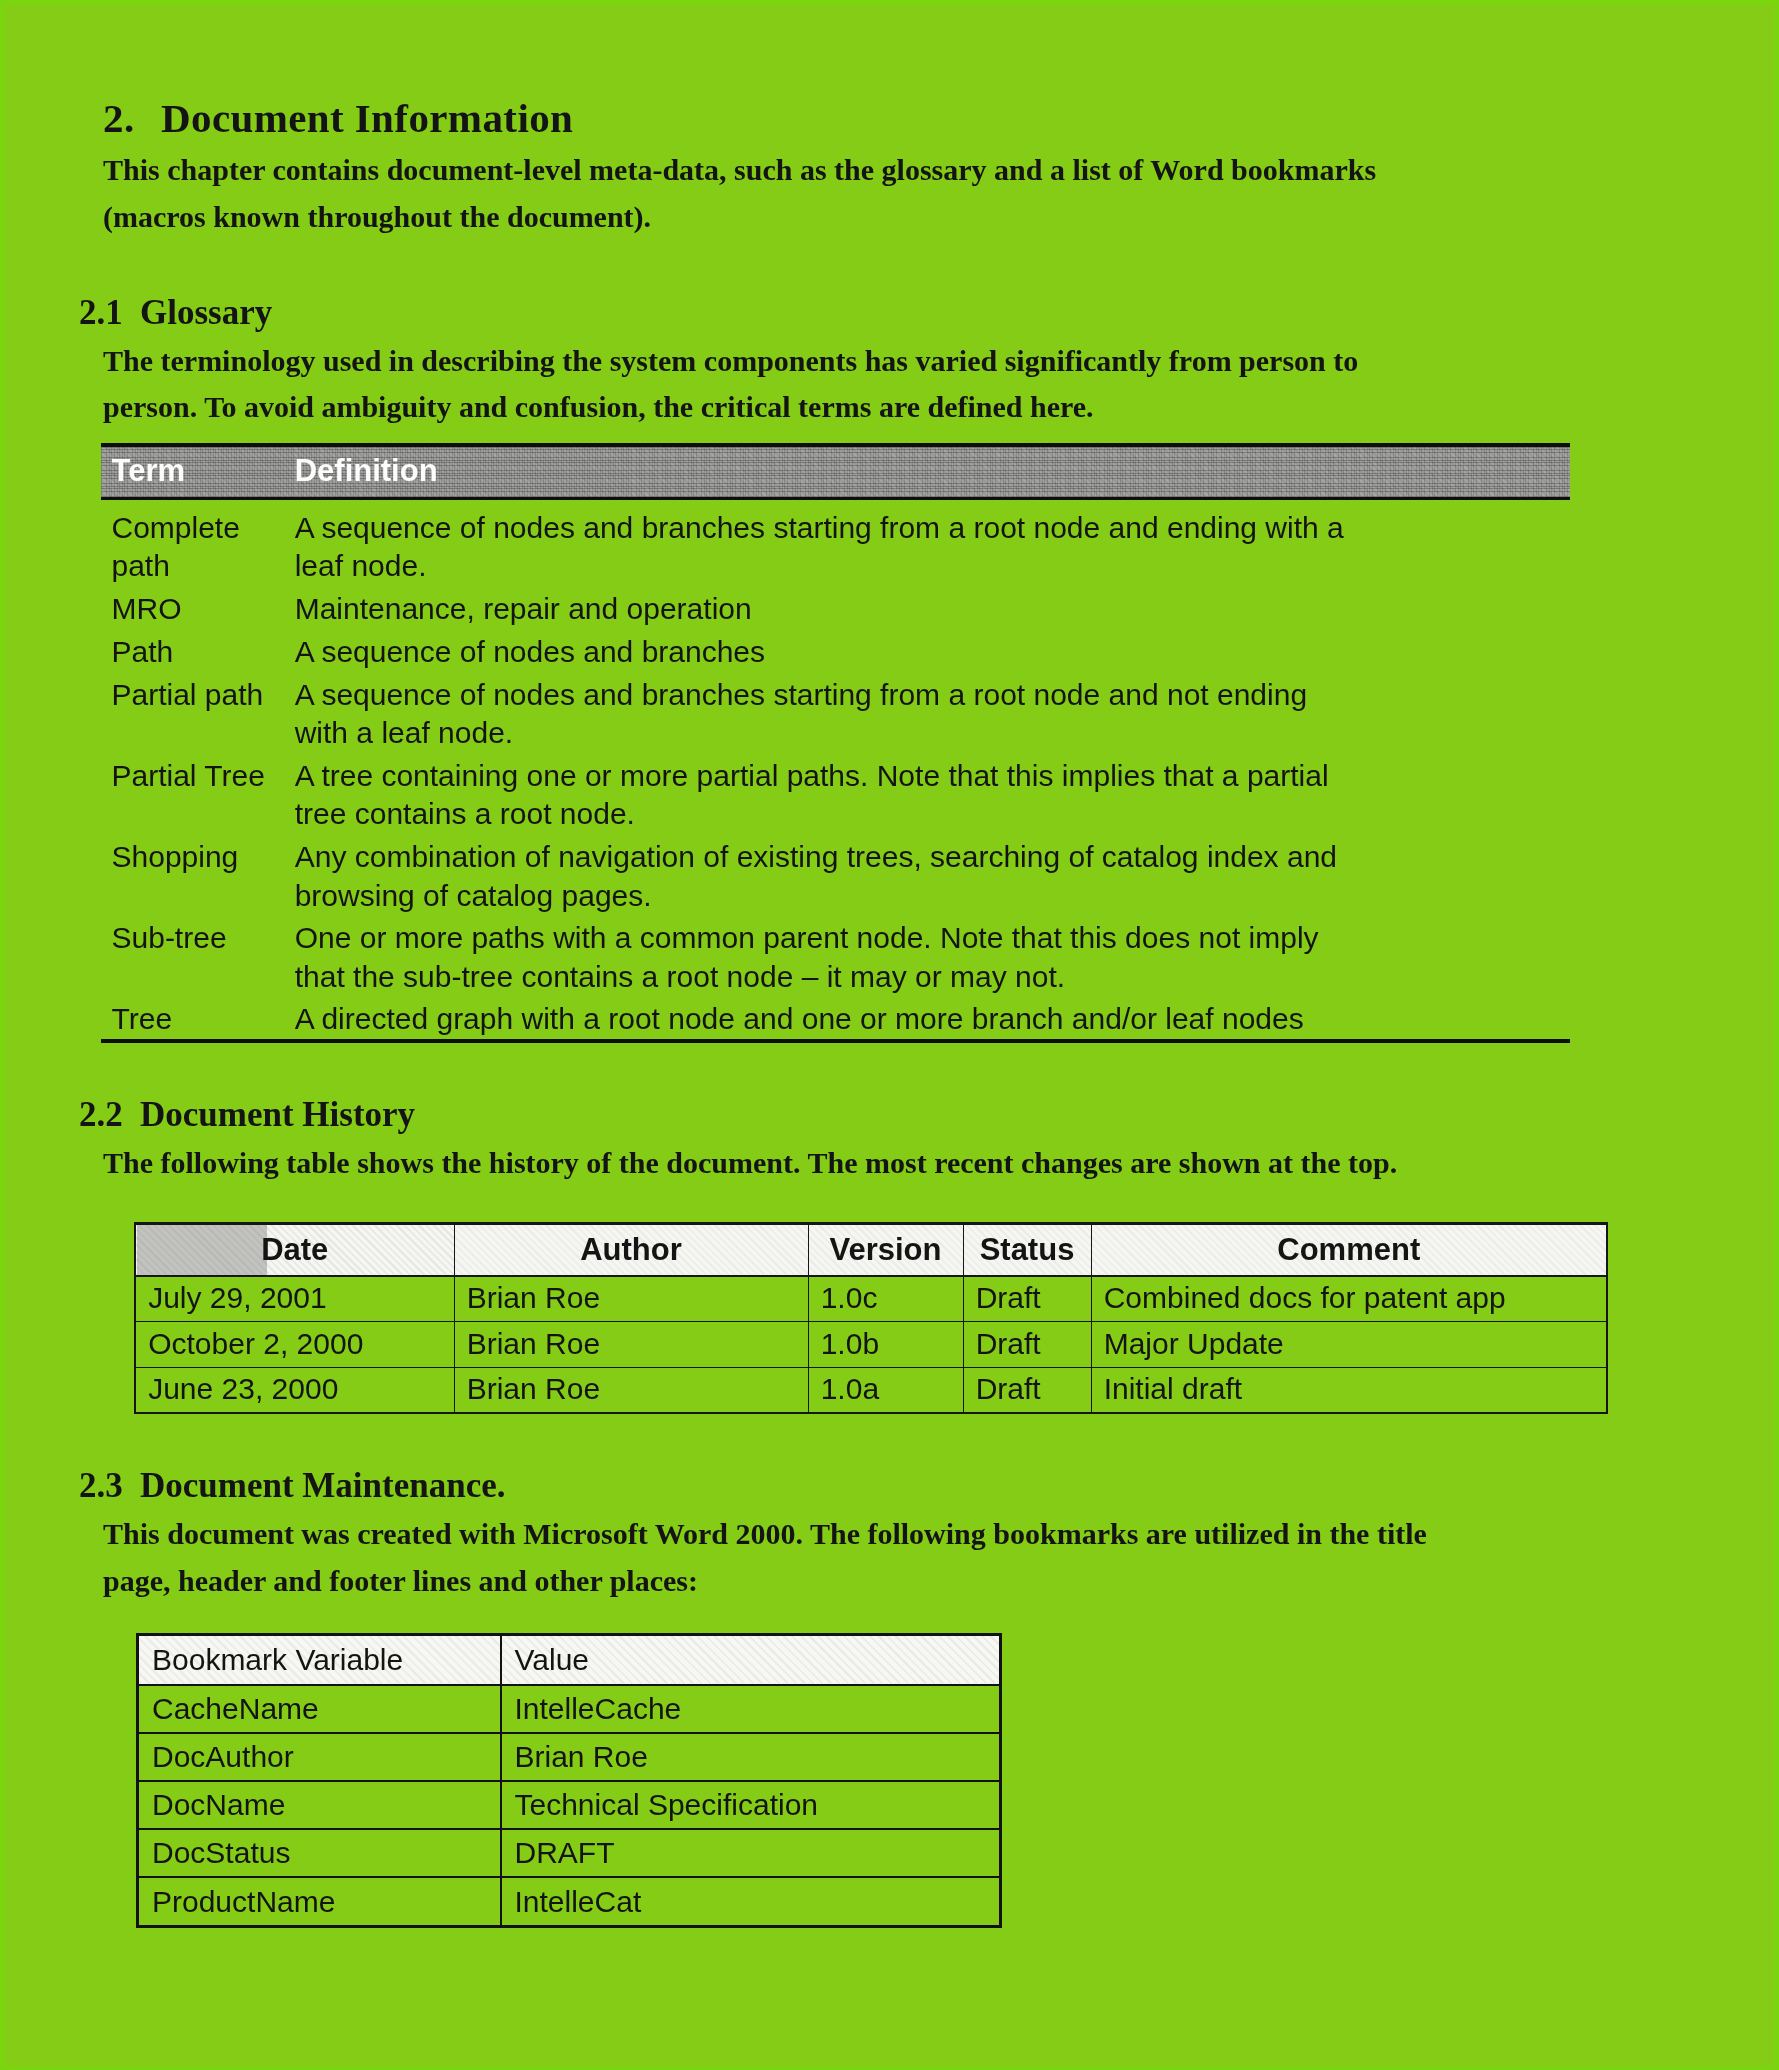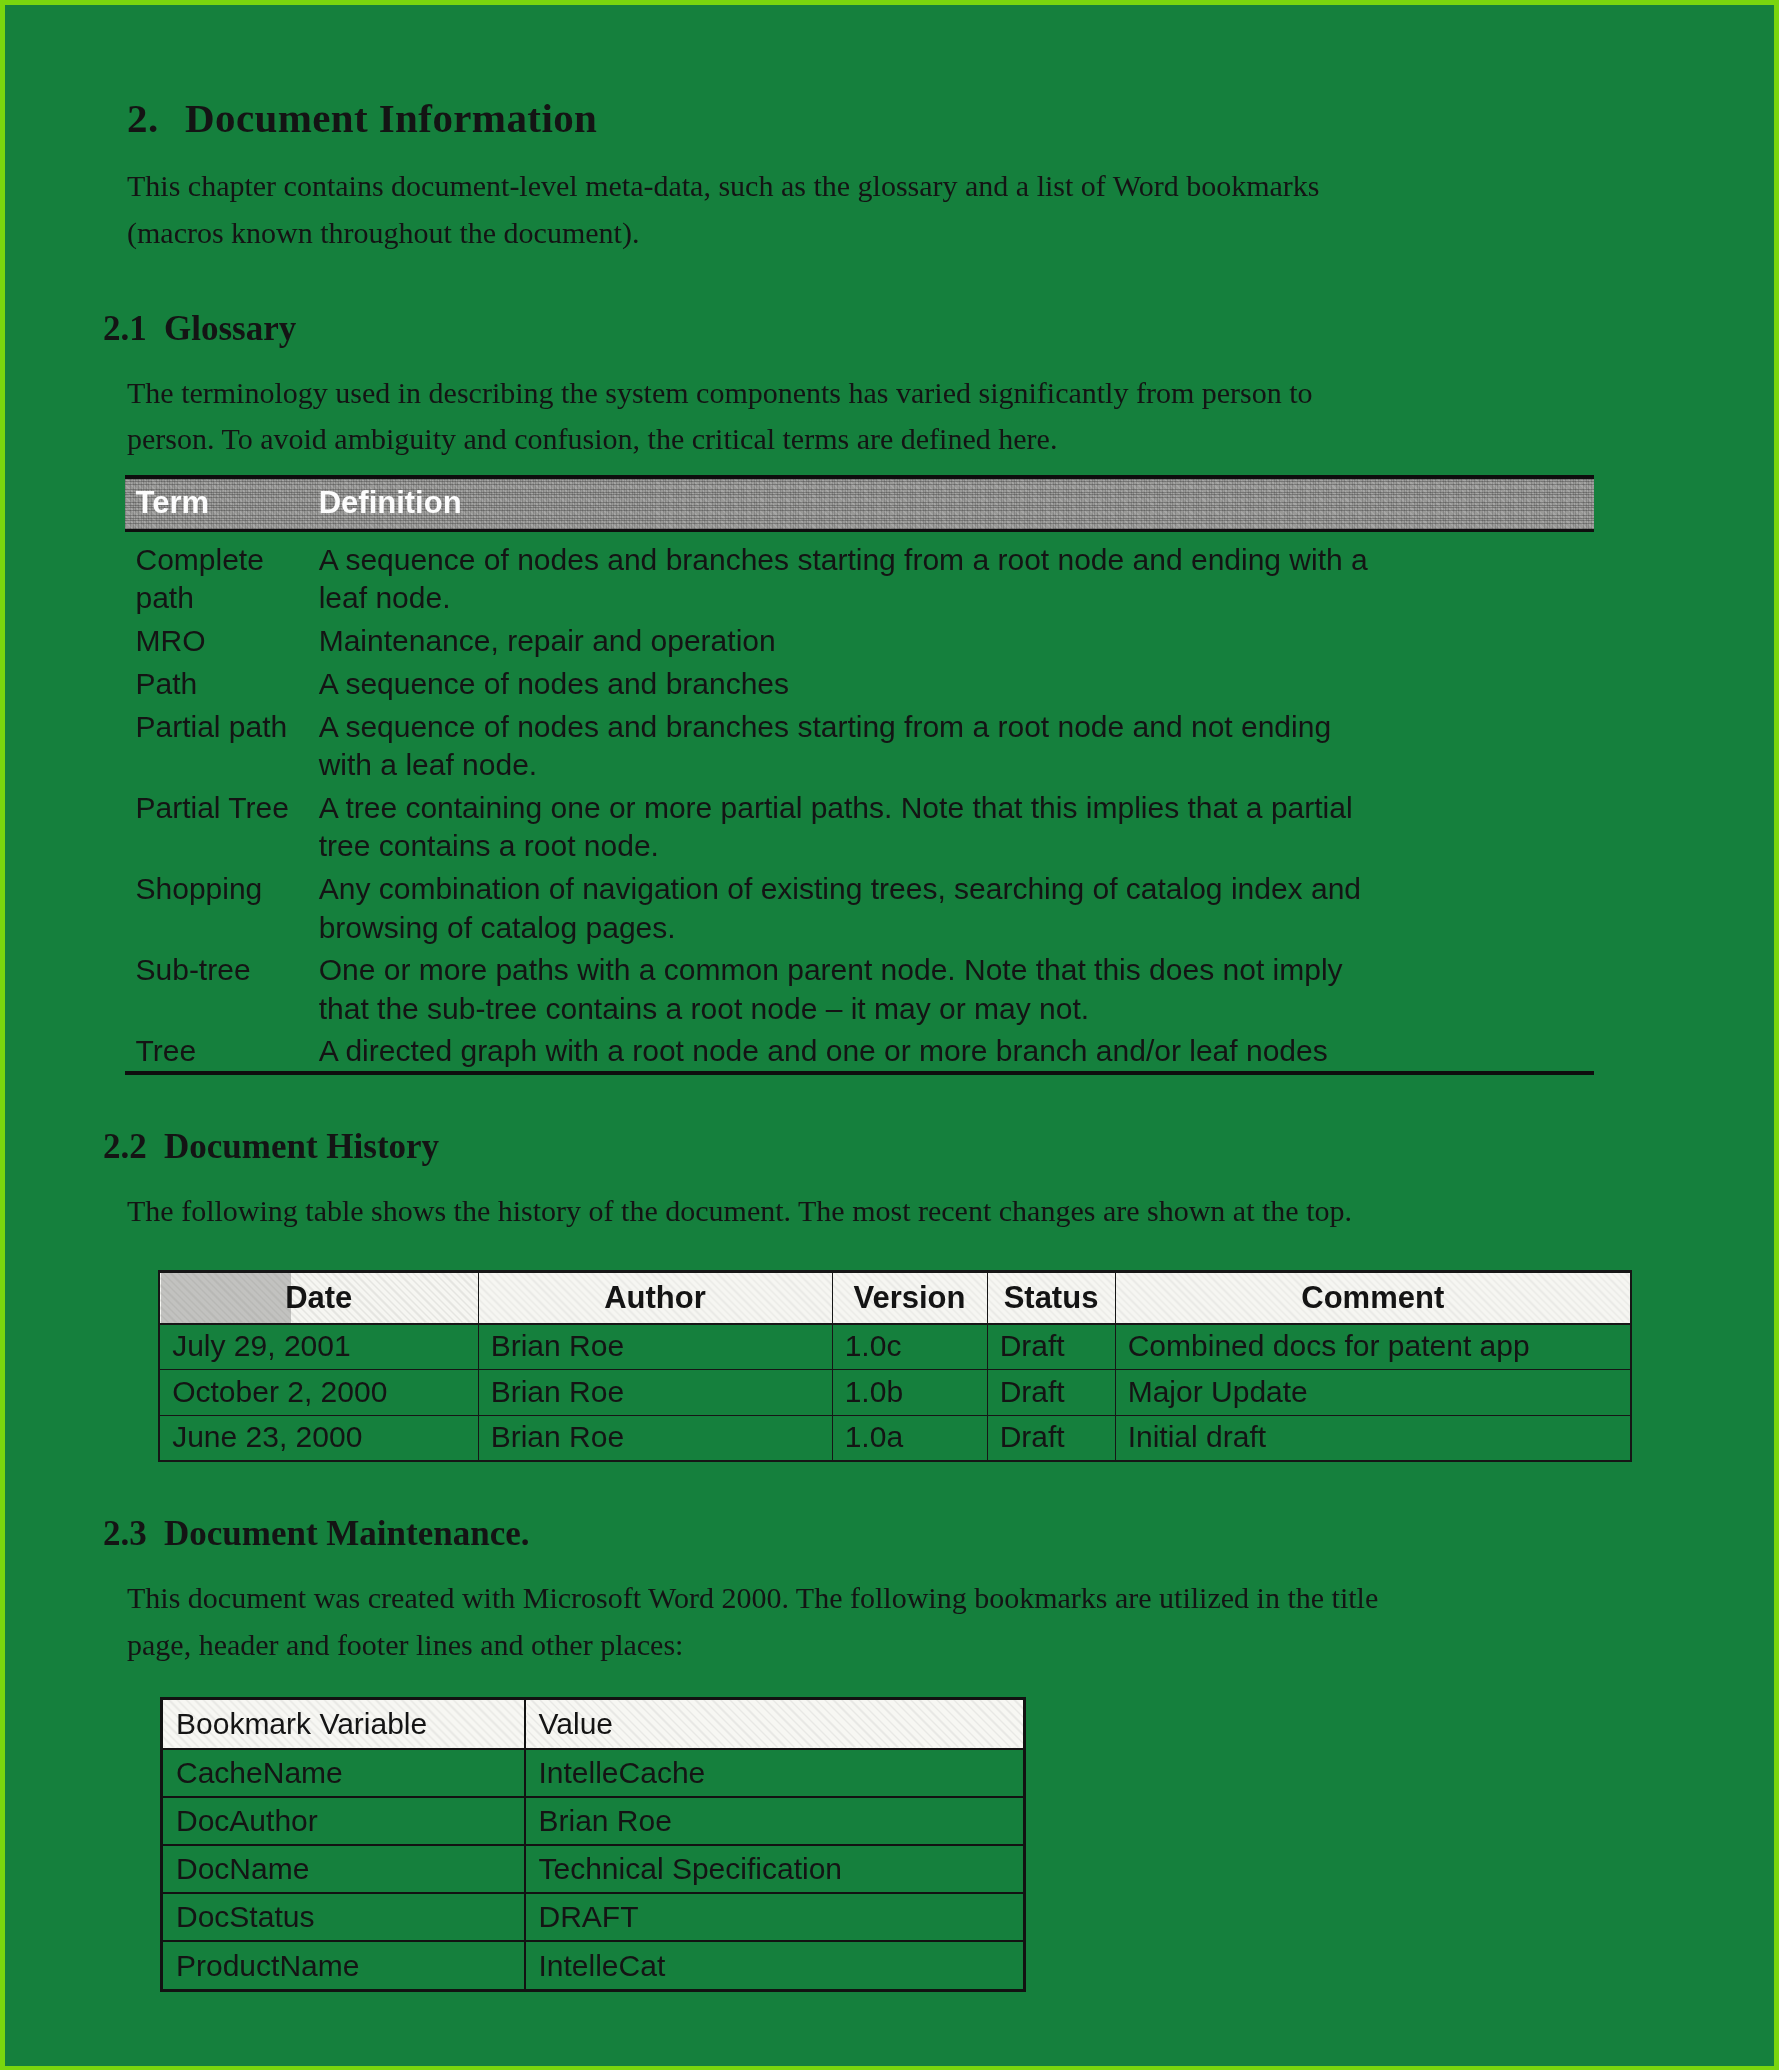--- a/index.html
+++ b/index.html
@@ -25,24 +25,25 @@
   h1 .sec-num { display: inline-block; min-width: 58px; }
 
   h2.section-heading {
     margin: 52px 52px 0 74px;
     font-size: 35px;
     font-weight: bold;
   }
   h2 .sec-num { display: inline-block; min-width: 61px; }
 
   p.para {
-    margin: 21px 52px 0 98px;
+    margin: 5px 52px 0 98px;
     font-size: 30px;
     line-height: 1.56;
     white-space: pre-line;
+    font-weight: bold;
   }
 
   table { border-collapse: collapse; font-size: 30px; color: #141414; }
   td, th { font-family: Liberation Sans, sans-serif; }
 
   
   .glossary-table {
     margin: 12.2px 0 0 96px;
     width: 1469px;
     border-bottom: 4.4px solid #0e0e0e;
@@ -121,21 +122,21 @@
   }
   .bookmark-table td {
     border: 2.6px solid #121212;
     padding: 6.1px 13px;
     text-align: left;
   }
 </style>
 </head>
 <body>
 
-<div class="page" style="border-color: rgb(121, 214, 14); background: #15803d; color: rgb(20, 20, 20); padding-left: 24px;">
+<div class="page" style="border-color: rgb(121, 214, 14); background: #84cc16; color: rgb(20, 20, 20);">
 
   <section>
     <h1 class="chapter-heading">
       <span class="sec-num">2.</span><span>Document Information</span>
     </h1>
     <p class="para">This chapter contains document-level meta-data, such as the glossary and a list of Word bookmarks
 (macros known throughout the document).</p>
   </section>
 
   <section>

